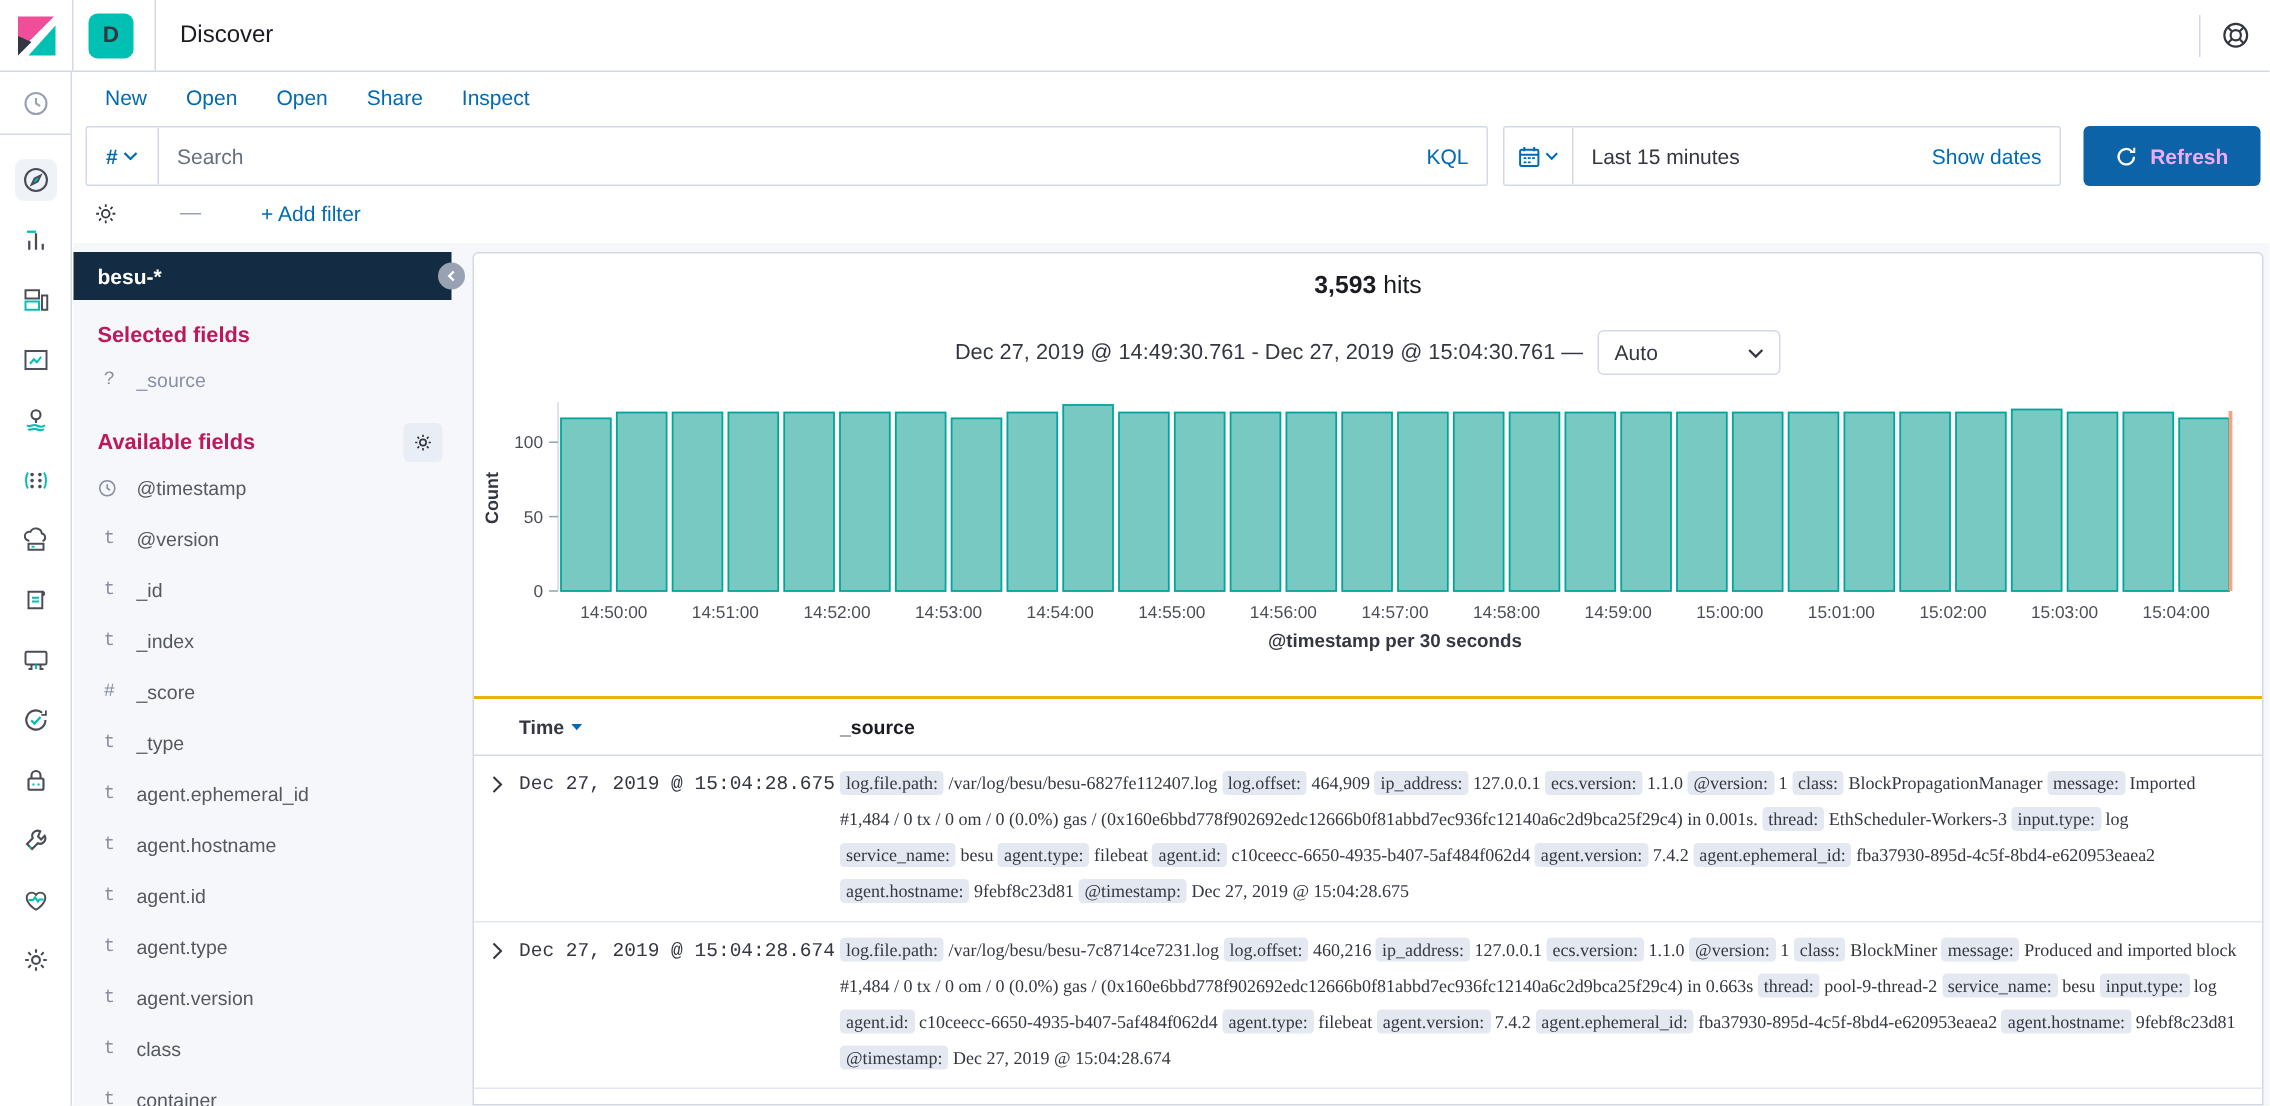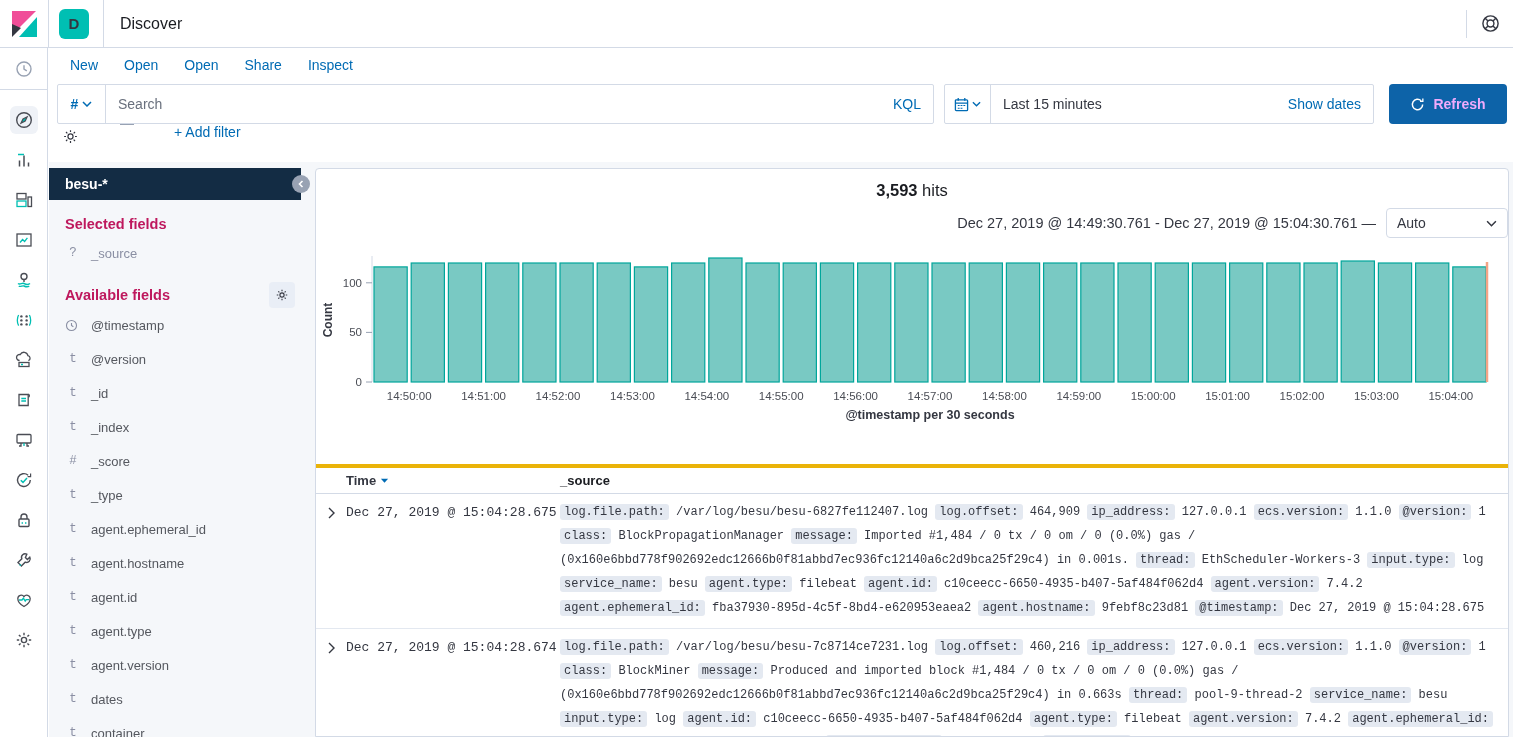--- a/index.html
+++ b/index.html
@@ -33,29 +33,29 @@
   .menubar button { color:#006BB4; font-size:14px; }
   .querybar { height:40px; margin:2px 6px 0 8px; display:flex; align-items:stretch; }
   .search-group { flex:1; display:flex; align-items:center; border:1px solid #D3DAE6; border-radius:2px;
     background:#fff; margin-right:10px; }
   .lang-btn { width:48px; height:100%; display:flex; align-items:center; justify-content:center; gap:4px;
     border-right:1px solid #D3DAE6; color:#006BB4; font-size:14px; font-weight:bold; }
   .search-group input { flex:1; border:none; outline:none; padding:0 12px; font-size:14px; color:#343741; }
   .search-group input::placeholder { color:#69707D; }
   .kql { color:#006BB4; font-size:14px; padding:0 12px; }
   .date-group { display:flex; align-items:stretch; border:1px solid #D3DAE6; border-radius:2px;
-    background:#fff; width:430px; margin-right:15px; }
+    background:#fff; width:372px; margin-right:15px; }
   .cal-btn { width:46px; display:flex; align-items:center; justify-content:center; gap:3px;
     border-right:1px solid #D3DAE6; color:#006BB4; }
   .date-field { flex:1; display:flex; align-items:center; padding:0 12px; font-size:14px; }
   .date-field .spacer { flex:1; }
   .show-dates { color:#006BB4; font-size:14px; }
   .refresh { width:118px; background:#0D63A8; border-radius:4px; color:#f0abfc; font-size:14px; font-weight:600;
     display:flex; align-items:center; justify-content:center; gap:8px; }
-  .filterrow { height:36px; display:flex; align-items:flex-start; padding-left:9px;gap:34px; }
+  .filterrow { height:36px; display:flex; align-items:center; padding-left:9px;gap:34px; }
   .gearbtn { width:24px; height:24px; display:flex; align-items:center; justify-content:center; color:#343741; }
   .dash { width:14px; height:1px; background:#98A2B3; margin:0 6px 0 4px; }
   .add-filter { color:#006BB4; font-size:14px; }
 
   
   .content { position:absolute; top:162px; left:49px; right:0; bottom:0; background:#F5F7FA;
     display:flex; padding:6px 4px 0 0; }
   .sidebar { width:266px; position:relative; padding-right:14px; }
   .index-header { height:32px; background:#132C44; color:#fff; font-weight:bold; font-size:14px;
     display:flex; align-items:center; padding-left:16px; position:relative; }
@@ -70,33 +70,33 @@
     color:#55585f; cursor:pointer; }
   .ftype { width:16px; margin-right:10px; color:#8A8FA3; font-size:12.5px; text-align:center;
     font-family:"Liberation Mono","DejaVu Sans Mono",monospace; }
   .fieldlist li .fname { white-space:nowrap; }
   .sel-item { color:#8A8FA3 !important; }
 
   
   .panel { flex:1; background:#fff; border:1px solid #D3DAE6; border-radius:4px 4px 0 0; overflow:hidden; }
   .hits { text-align:center; padding-top:12px; font-size:16.5px; color:#1a1c21; }
   .hits b { font-weight:bold; }
-  .subtitle { display:flex; align-items:center; justify-content:flex-end; margin-top:8px; font-size:14.5px; }
+  .subtitle { display:flex; align-items:center; justify-content:center; margin-top:20px; font-size:14.5px; }
   .interval { width:122px; height:30px; border:1px solid #D3DAE6; border-radius:4px; background:#fff;
     margin-left:10px; display:flex; align-items:center; justify-content:space-between; padding:0 10px; font-size:14px; }
   #chart { margin-top:10px; }
-  .thead { display:grid; grid-template-columns:30px 214px 1fr; border-top:4px solid #eab308;
-    border-bottom:1px solid #D3DAE6; height:30px; align-items:center; margin-top:24px; }
+  .thead { display:grid; grid-template-columns:30px 214px 1fr; border-top:2px solid #eab308;
+    border-bottom:1px solid #D3DAE6; height:40px; align-items:center; margin-top:12px; }
   .th { font-size:13px; font-weight:bold; color:#1a1c21; }
   .th-time { display:flex; align-items:center; gap:4px; font-weight:bold; font-size:13px; }
   .doc-row { display:grid; grid-template-columns:30px 214px 1fr; border-bottom:1px solid #E3E8F0; }
   .expander { padding-top:13px; display:flex; justify-content:center; align-items:flex-start; height:30px; }
   .t-cell { font-family:"Liberation Mono","DejaVu Sans Mono",monospace; font-size:13px; padding-top:11px;
     color:#343741; white-space:nowrap; }
-  .s-cell { font-family:Liberation Mono, monospace; font-size:12px; line-height:24px;
+  .s-cell { font-family:Liberation Serif, serif; font-size:12px; line-height:24px;
     padding:6px 14px 8px 0; color:#343741; word-break:break-word; }
   .kbadge { background:#E4E9F1; border-radius:3px; padding:1px 4px; }
   svg { display:block; }
 </style>
 </head>
 <body>
 
 <div class="header">
   <div class="logo-cell">
     <svg width="30" height="30" viewBox="0 0 30 30">
@@ -392,21 +392,21 @@
         <li>
           <span class="ftype"><span>t</span></span>
           <span class="fname">agent.type</span>
         </li>
         <li>
           <span class="ftype"><span>t</span></span>
           <span class="fname">agent.version</span>
         </li>
         <li>
           <span class="ftype"><span>t</span></span>
-          <span class="fname">dates</span>
+          <span class="fname">class</span>
         </li>
         <li>
           <span class="ftype"><span>t</span></span>
           <span class="fname">container</span>
         </li>
       </ul>
   </aside>
 
   <main class="panel">
     <div class="hits">

